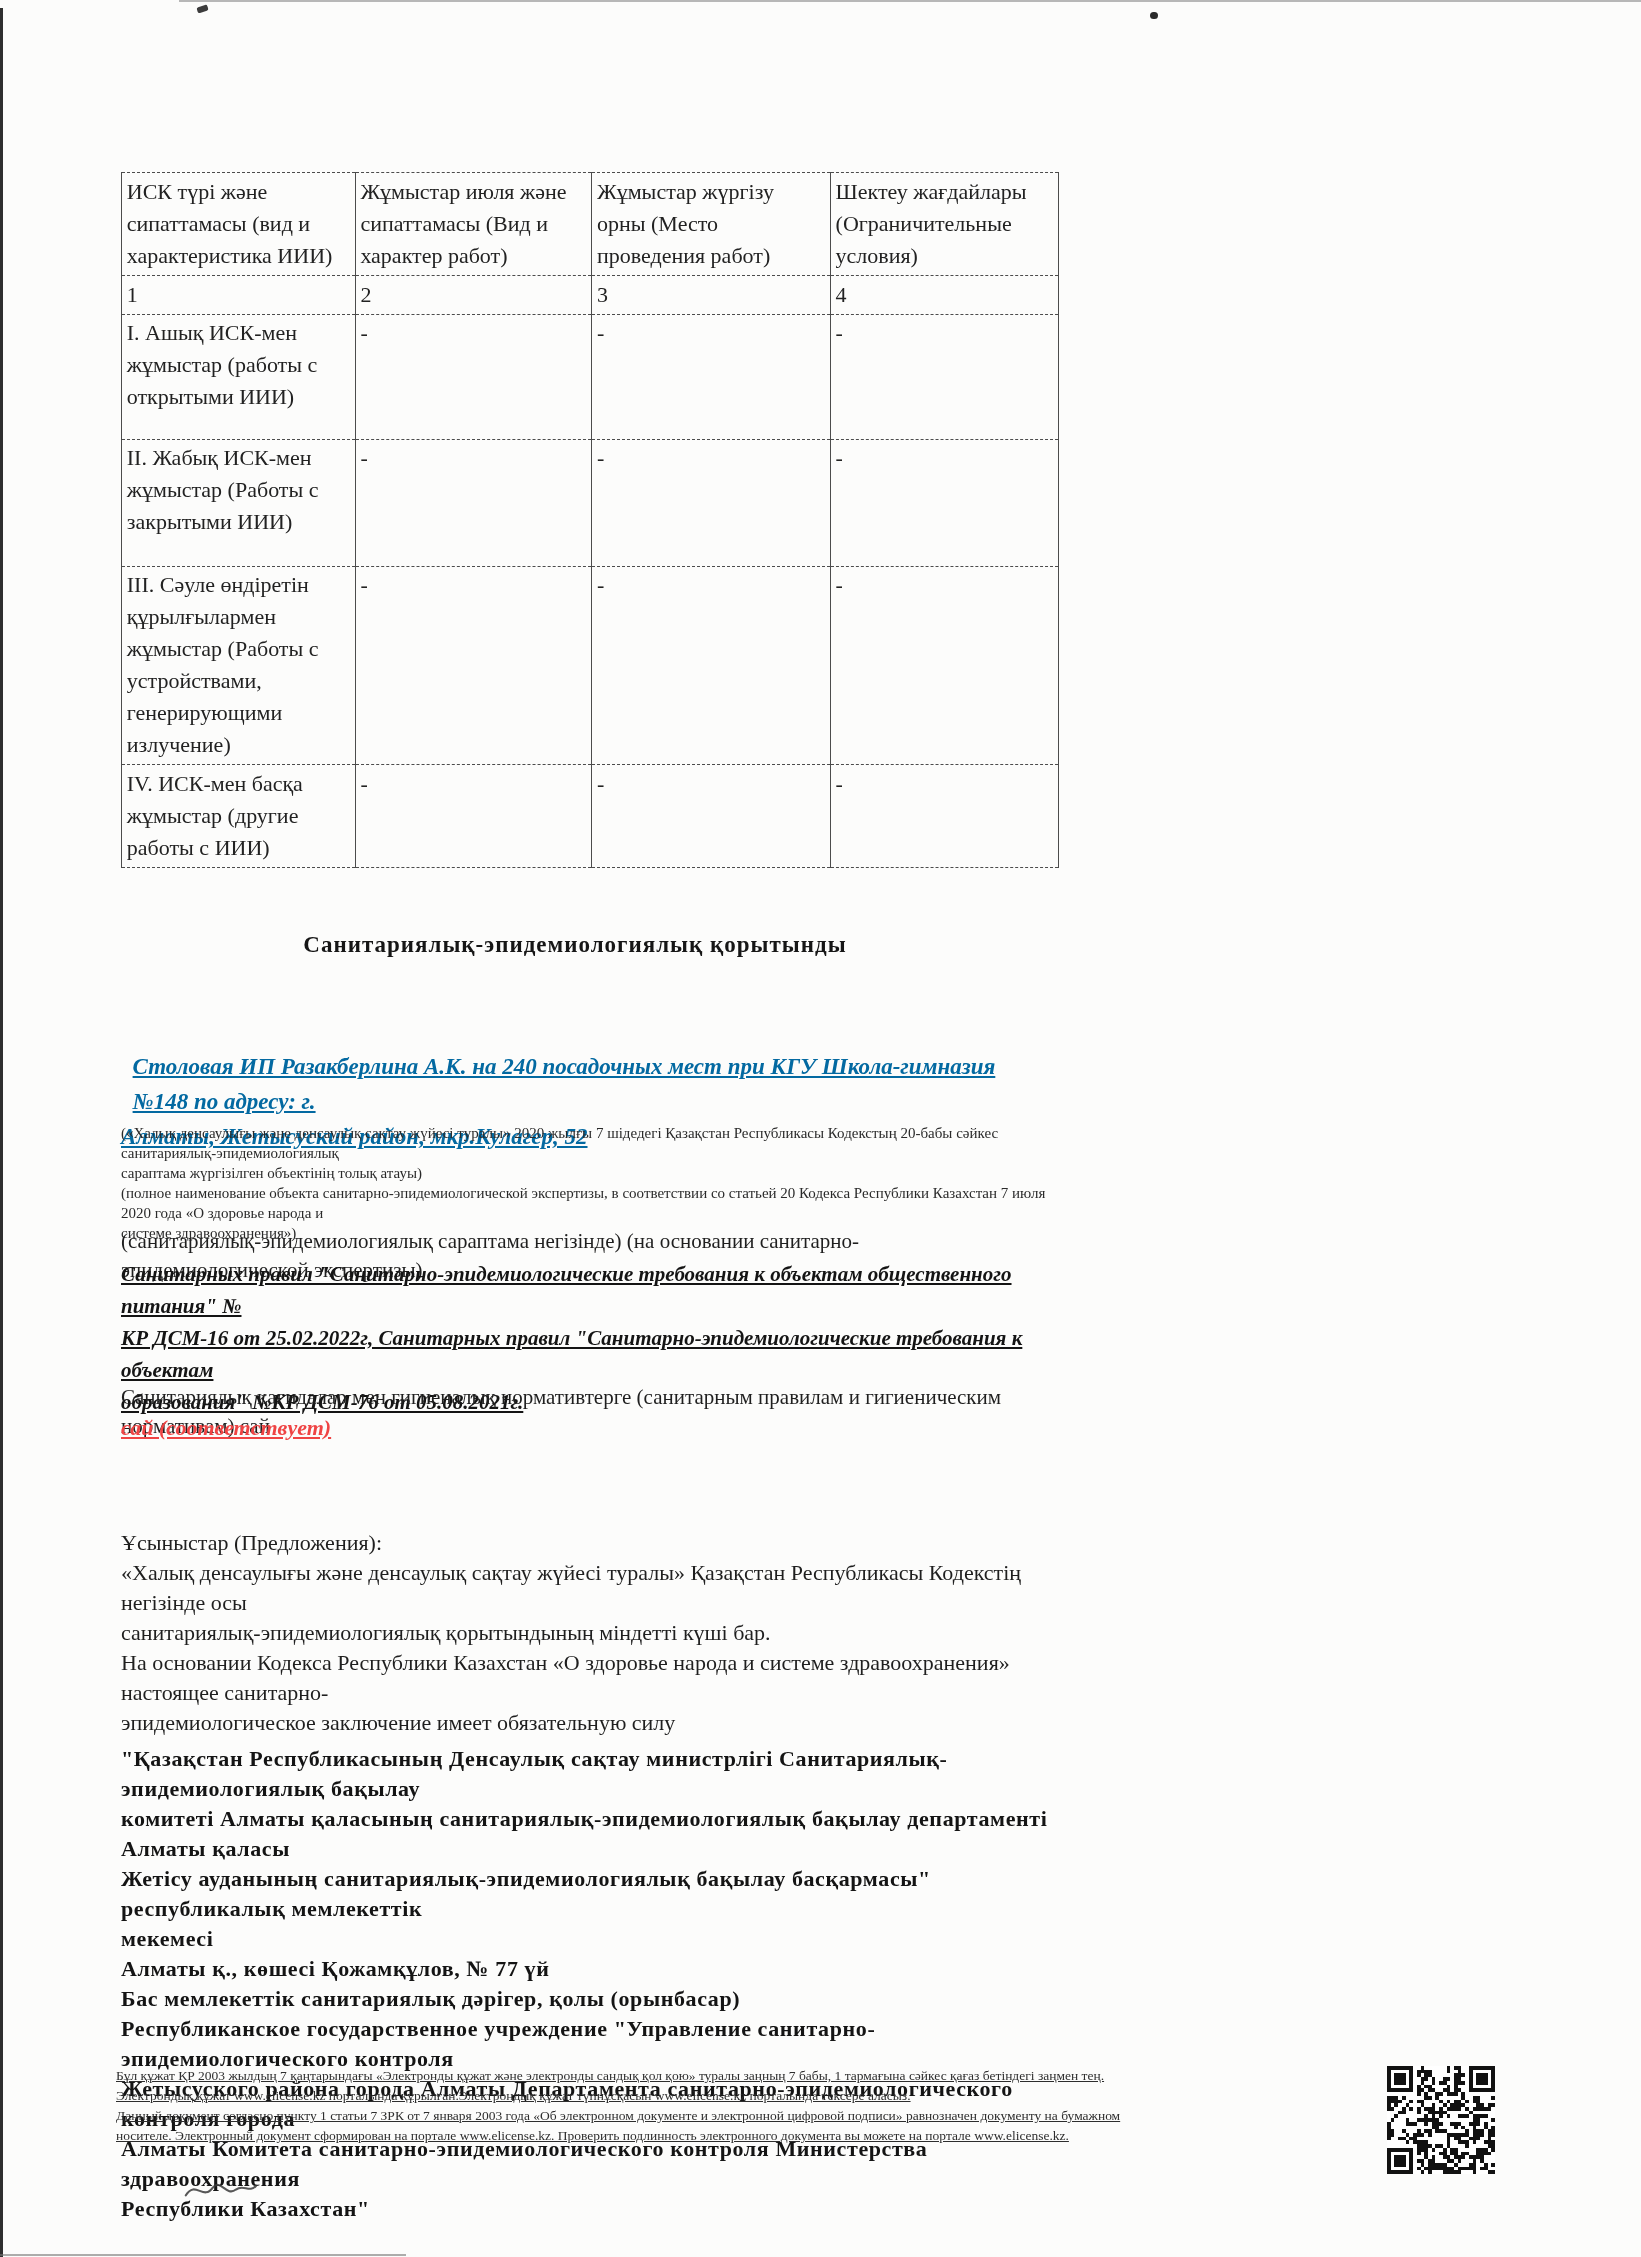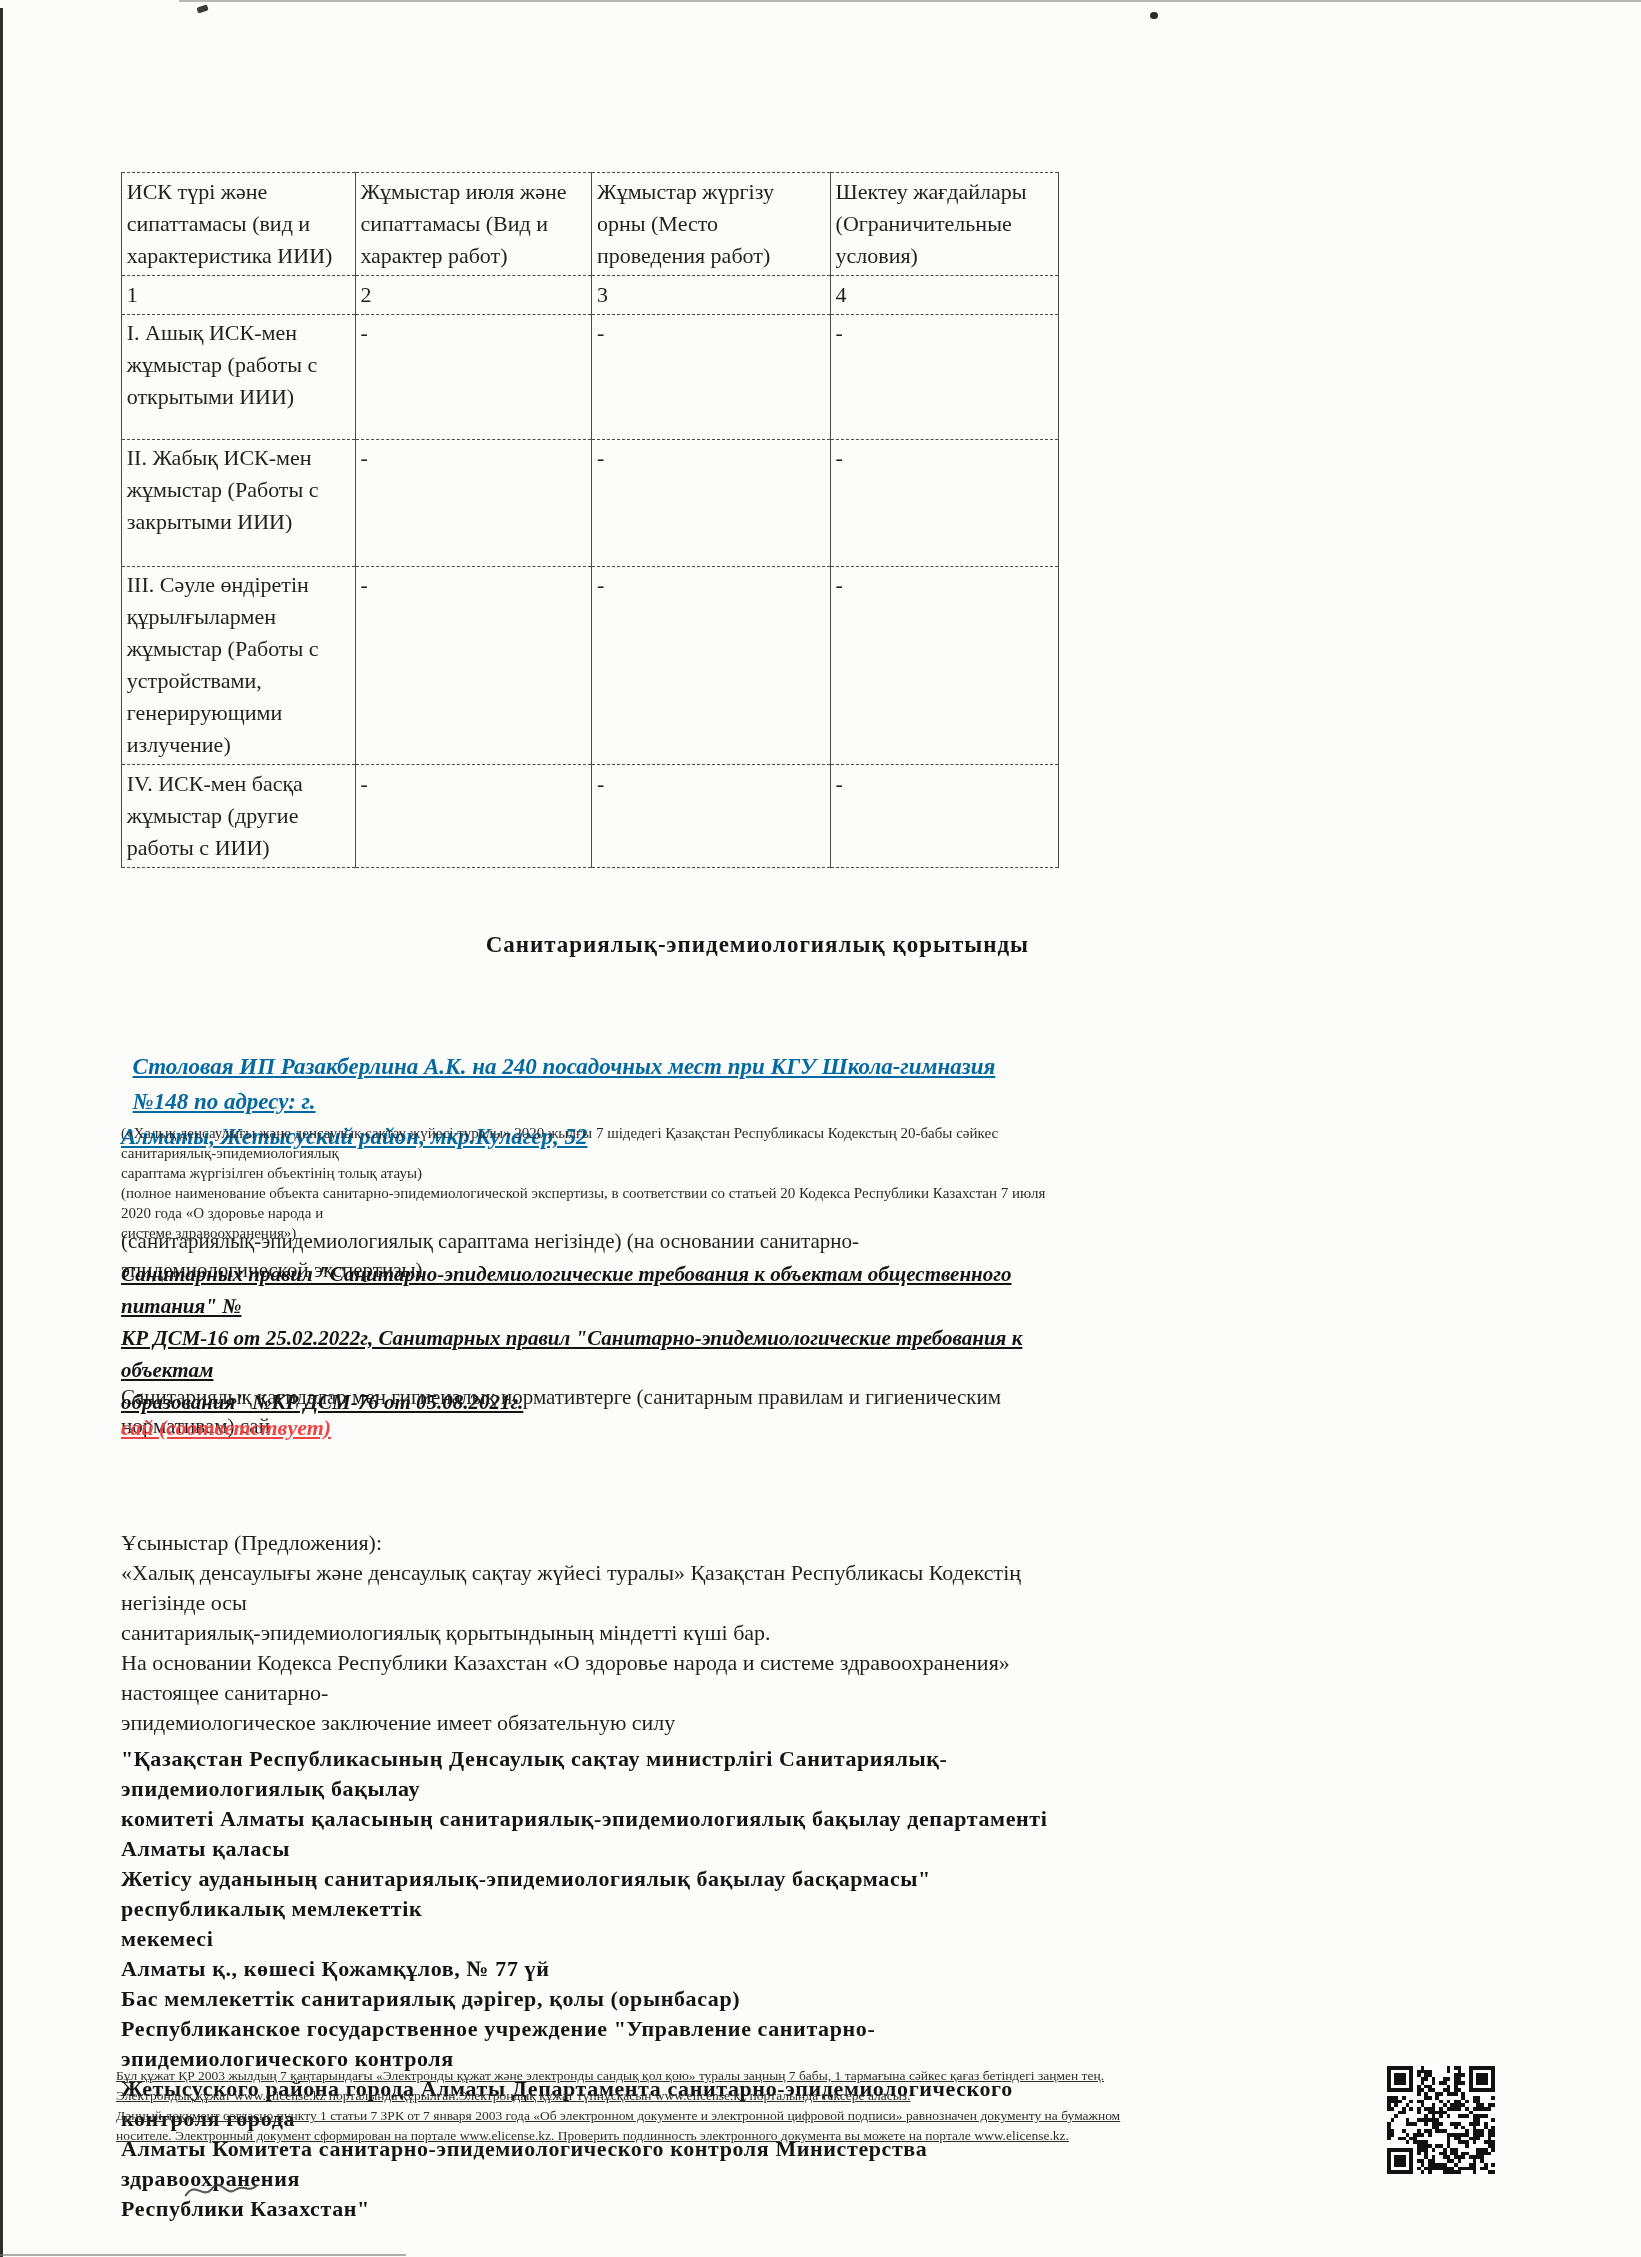--- a/index.html
+++ b/index.html
@@ -29,21 +29,21 @@
     vertical-align:top;text-align:left;font-weight:normal;
     padding:2.9px 5.8px 2.9px 4.8px;overflow:hidden;
   }
   .iii-table .c1{width:222px;} .iii-table .c2{width:225px;}
   .iii-table .c3{width:227px;} .iii-table .c4{width:217px;}
   .row-head{height:93px;} .row-num{height:29px;}
   .row-1{height:125px;} .row-2{height:127px;} .row-3{height:147px;} .row-4{height:87px;}
 
   
   .abs{position:absolute;left:121px;width:908px;}
-  .doc-title{top:929px;text-align:right;font-weight:bold;font-size:23px;line-height:31px;letter-spacing:1px;color:#161616;}
+  .doc-title{top:929px;text-align:center;font-weight:bold;font-size:23px;line-height:31px;letter-spacing:1px;color:#161616;}
   .object-name{top:1049px;font-weight:bold;font-style:italic;font-size:23px;line-height:35px;color:#0369a1;}
   .object-name .ln{text-decoration:underline;}
   .object-name .indent{padding-left:11.6px;}
   .object-note{top:1123px;font-size:15px;line-height:20px;color:#2a2a2a;width:927px;}
   .basis-intro{top:1227px;font-size:21px;line-height:29px;color:#1f1f1f;}
   .rules{top:1258px;font-weight:bold;font-style:italic;font-size:21px;line-height:32px;color:#141414;}
   .rules .ln{text-decoration:underline;}
   .compliance-text{top:1383px;font-size:21px;line-height:29px;color:#1f1f1f;}
   .compliance-verdict{top:1415px;font-weight:bold;font-style:italic;font-size:22px;color:#ef4444;}
   .compliance-verdict .ln{text-decoration:underline;}

